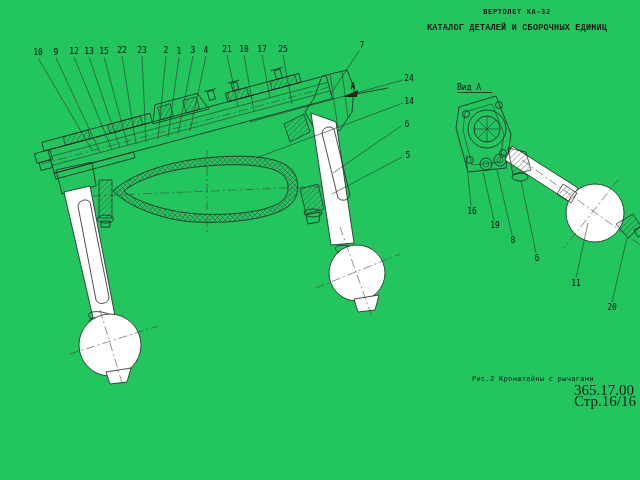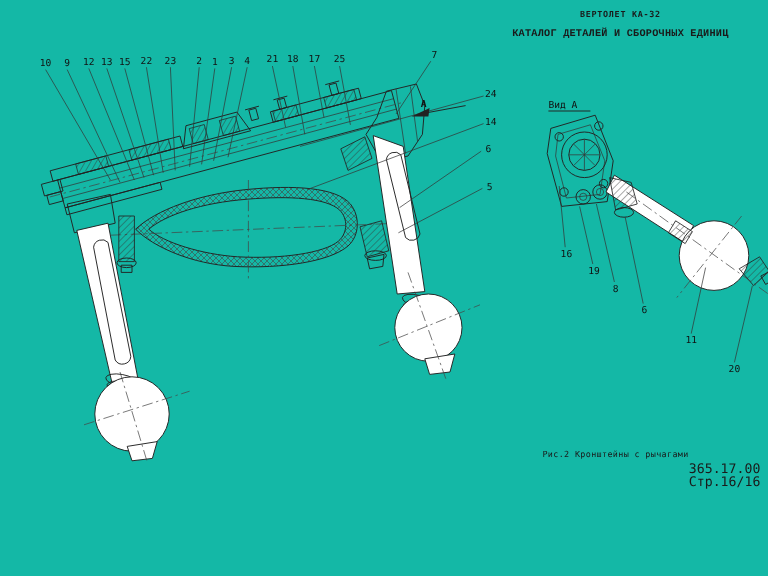--- a/index.html
+++ b/index.html
@@ -1,24 +1,24 @@
 <!DOCTYPE html>
 <html><head>
 <meta charset="utf-8">
 <style>
   html,body{margin:0;padding:0;background:#e8e8e8;}
   .page{
-    position:relative;width:640px;height:480px;background:#14b8a6;
+    position:relative;width:640px;height:480px;background:#22c55e;
     font-family:"DejaVu Sans Mono","Liberation Mono",monospace;color:#1a1a1a;overflow:hidden;
   }
   .header{position:absolute;left:407px;top:8px;width:220px;text-align:center;font-weight:bold;}
   .header .h1{font-size:7px;letter-spacing:.6px;margin-bottom:7px;}
   .header .h2{font-size:8.5px;letter-spacing:.2px;font-family:Liberation Mono, monospace;}
-  .caption{position:absolute;left:404px;top:375px;font-size:7px;letter-spacing:.3px;padding-left:48px;}
-  .docblock{position:absolute;left:574px;top:385px;font-size:11px;line-height:11px;white-space:nowrap;}
+  .caption{position:absolute;left:424px;top:375px;font-size:7px;letter-spacing:.3px;padding-left:48px;}
+  .docblock{position:absolute;left:574px;top:385px;font-size:15px;line-height:11px;white-space:nowrap;font-family:Liberation Serif, serif;}
   svg{position:absolute;left:0;top:0;}
   svg *{vector-effect:non-scaling-stroke;}
   .ln{stroke:#222;stroke-width:.8;fill:none;}
   .thin{stroke:#333;stroke-width:.6;fill:none;}
   .cl{stroke:#444;stroke-width:.6;fill:none;stroke-dasharray:9 3 2 3;}
   .callout{font-family:"DejaVu Sans Mono","Liberation Mono",monospace;font-size:8px;fill:#111;text-anchor:middle;}
   .wfill{fill:#fff;stroke:#222;stroke-width:.8;}
 </style>
 </head>
 <body>

